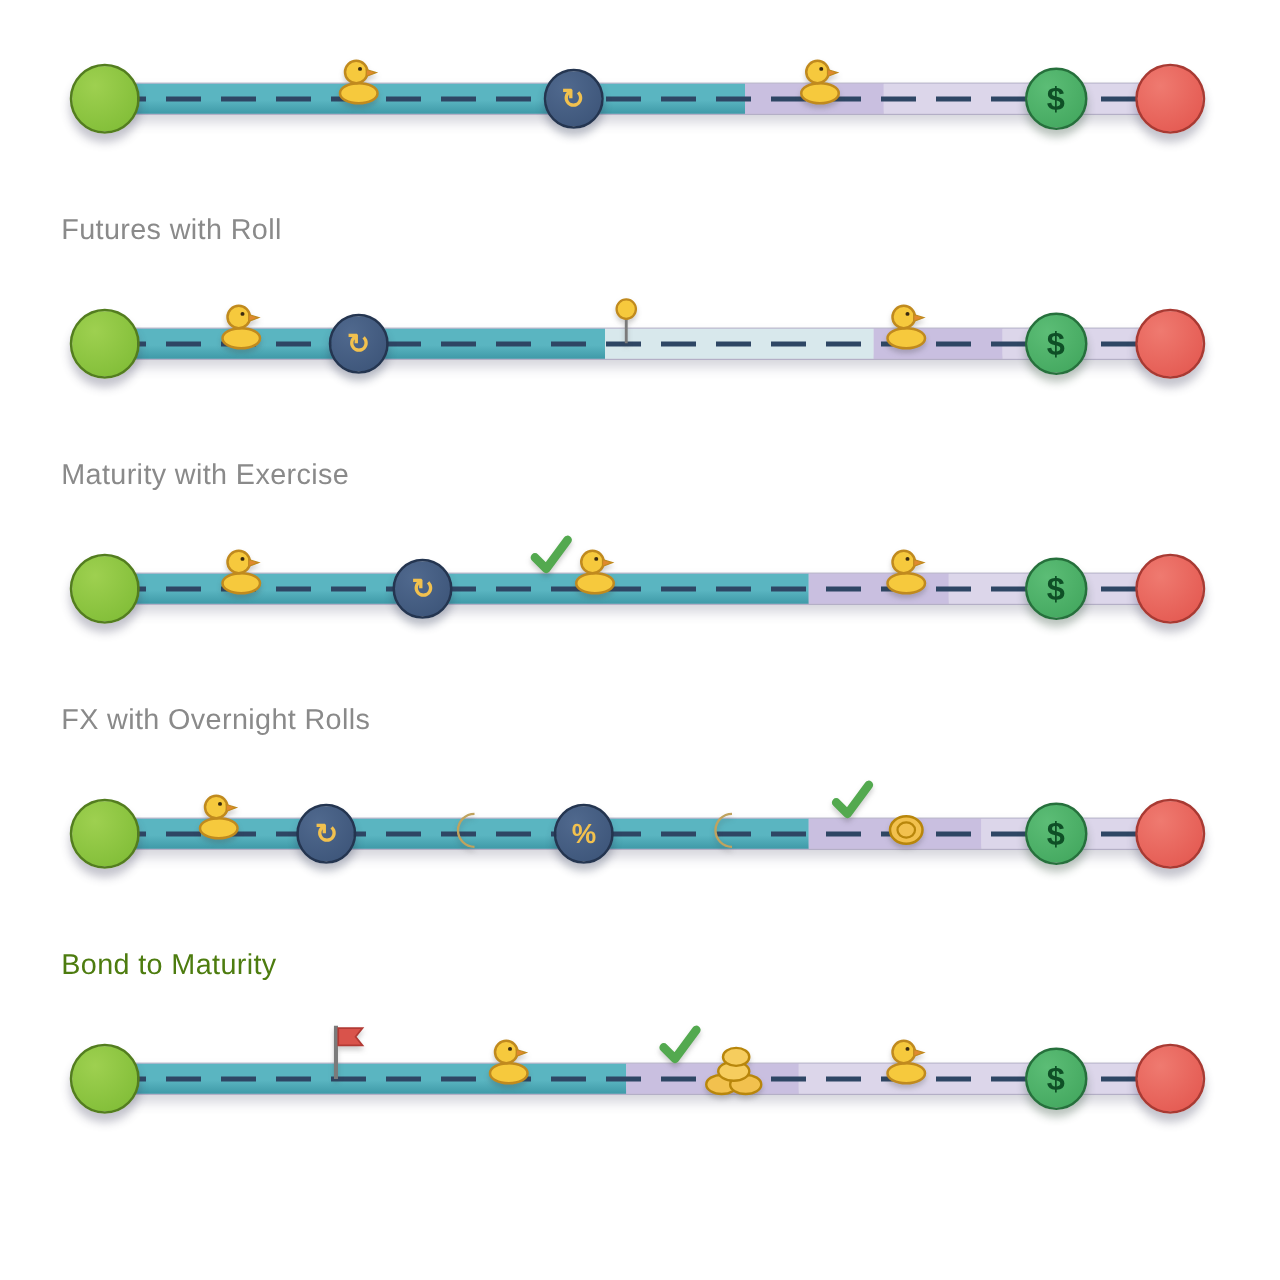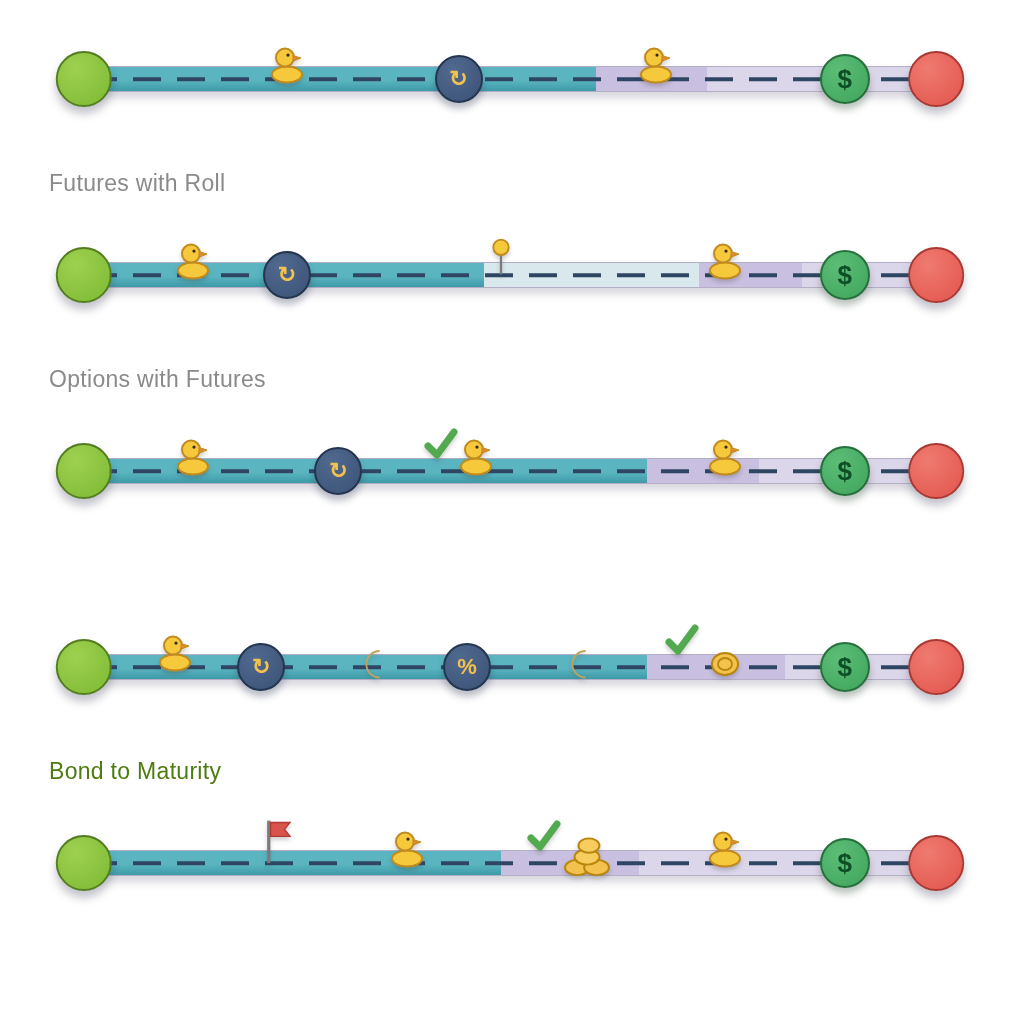--- a/index.html
+++ b/index.html
@@ -171,21 +171,21 @@
           <svg viewBox="0 0 44 40" width="44" height="40">
     <ellipse cx="22" cy="30" rx="15" ry="8" fill="#f6c93d" stroke="#c08a1e" stroke-width="2"></ellipse>
     <circle cx="20" cy="13" r="9" fill="#f6c93d" stroke="#c08a1e" stroke-width="2"></circle>
     <path d="M28 11 l8 2.5 -8 3 z" fill="#e0892e" stroke="#c08a1e" stroke-width="1"></path>
     <circle cx="23" cy="10.5" r="1.6" fill="#3a2a10"></circle>
   </svg>
         </div>
         <div class="marker cash" style="left: 89%; background: radial-gradient(circle at 35% 30%, rgb(92, 189, 118), rgb(63, 164, 91)); border: 2px solid rgb(38, 112, 60); color: rgb(14, 79, 38);">$</div>
       </div>
     </div>
-    <h2 class="row-label" style="top: 366px; color: rgb(138, 138, 138);">Options with Futures</h2>
+    <h2 class="row-label" style="top: 366px; color: rgb(138, 138, 138);">Maturity with Exercise</h2>
     <div class="timeline" style="top: 400px;">
       <div class="track" style="background: rgb(220, 214, 234);">
         <div class="seg first" style="left: 0%; width: 66%; background: linear-gradient(rgb(90, 181, 193) 0%, rgb(90, 181, 193) 55%, rgb(63, 154, 168) 100%);"></div>
         <div class="seg" style="left: 66%; width: 13%; background: rgb(201, 191, 224);"></div>
         <div class="seg last" style="left: 79%; width: 21%; background: rgb(220, 214, 234);"></div>
         <div class="dashline" style="background: repeating-linear-gradient(90deg, rgb(46, 70, 100) 0px, rgb(46, 70, 100) 28px, transparent 28px, transparent 44px);"></div>
         <div class="node start" style="background: radial-gradient(circle at 35% 30%, rgb(158, 208, 80), rgb(124, 186, 51)); border: 2px solid rgb(83, 125, 31);"></div>
         <div class="node end" style="background: radial-gradient(circle at 35% 30%, rgb(239, 122, 112), rgb(226, 84, 76)); border: 2px solid rgb(168, 58, 51);"></div>
         <div class="marker duck" style="left: 13%;">
           <svg viewBox="0 0 44 40" width="44" height="40">
@@ -213,20 +213,21 @@
           <svg viewBox="0 0 44 40" width="44" height="40">
     <ellipse cx="22" cy="30" rx="15" ry="8" fill="#f6c93d" stroke="#c08a1e" stroke-width="2"></ellipse>
     <circle cx="20" cy="13" r="9" fill="#f6c93d" stroke="#c08a1e" stroke-width="2"></circle>
     <path d="M28 11 l8 2.5 -8 3 z" fill="#e0892e" stroke="#c08a1e" stroke-width="1"></path>
     <circle cx="23" cy="10.5" r="1.6" fill="#3a2a10"></circle>
   </svg>
         </div>
         <div class="marker cash" style="left: 89%; background: radial-gradient(circle at 35% 30%, rgb(92, 189, 118), rgb(63, 164, 91)); border: 2px solid rgb(38, 112, 60); color: rgb(14, 79, 38);">$</div>
       </div>
     </div>
+    <h2 class="row-label" style="top: 562px; color: rgb(138, 138, 138);">FX with Overnight Rolls</h2>
     <div class="timeline" style="top: 596px;">
       <div class="track" style="background: rgb(220, 214, 234);">
         <div class="seg first" style="left: 0%; width: 66%; background: linear-gradient(rgb(90, 181, 193) 0%, rgb(90, 181, 193) 55%, rgb(63, 154, 168) 100%);"></div>
         <div class="seg" style="left: 66%; width: 16%; background: rgb(201, 191, 224);"></div>
         <div class="seg last" style="left: 82%; width: 18%; background: rgb(220, 214, 234);"></div>
         <div class="dashline" style="background: repeating-linear-gradient(90deg, rgb(46, 70, 100) 0px, rgb(46, 70, 100) 28px, transparent 28px, transparent 44px);"></div>
         <div class="node start" style="background: radial-gradient(circle at 35% 30%, rgb(158, 208, 80), rgb(124, 186, 51)); border: 2px solid rgb(83, 125, 31);"></div>
         <div class="node end" style="background: radial-gradient(circle at 35% 30%, rgb(239, 122, 112), rgb(226, 84, 76)); border: 2px solid rgb(168, 58, 51);"></div>
         <div class="marker duck" style="left: 11%;">
           <svg viewBox="0 0 44 40" width="44" height="40">

